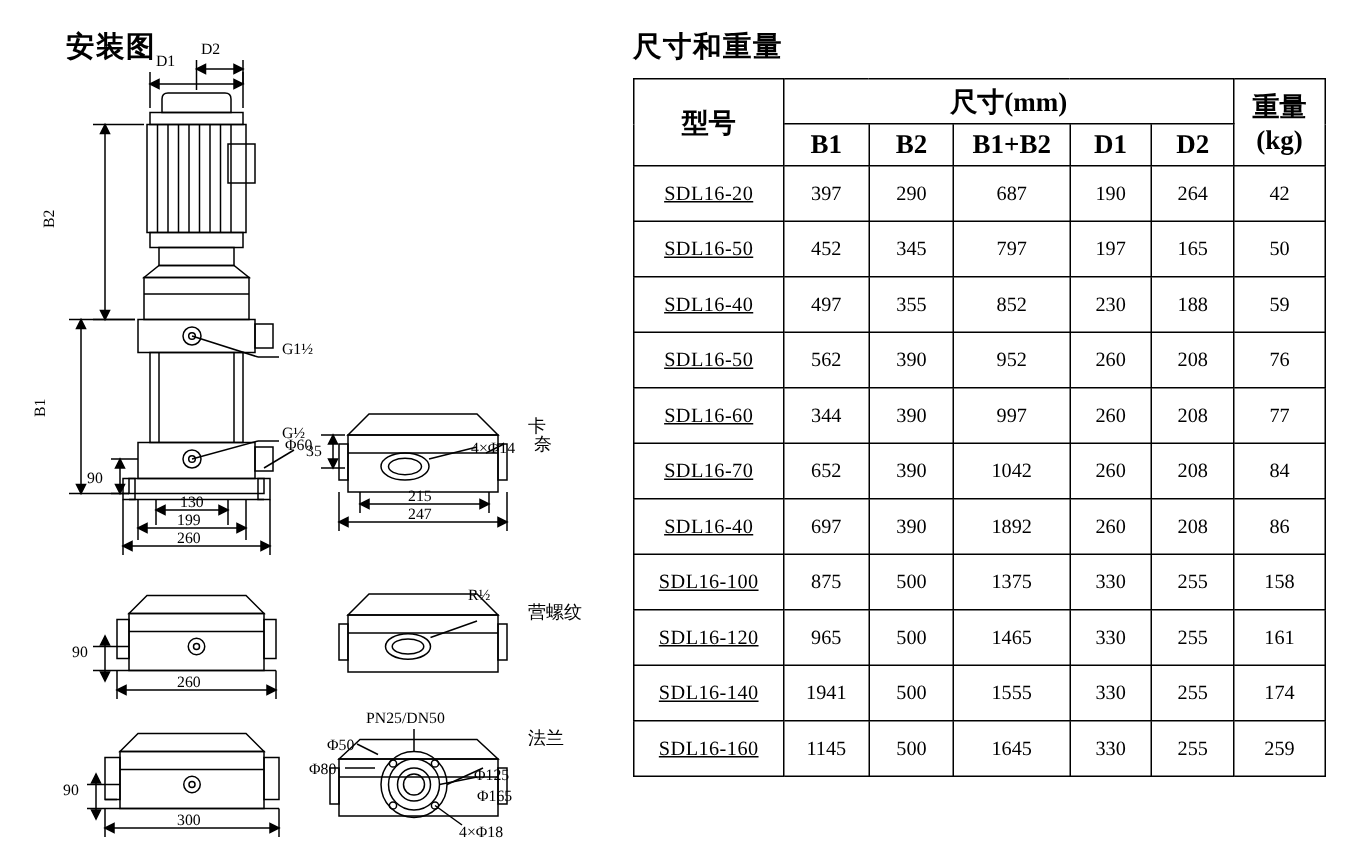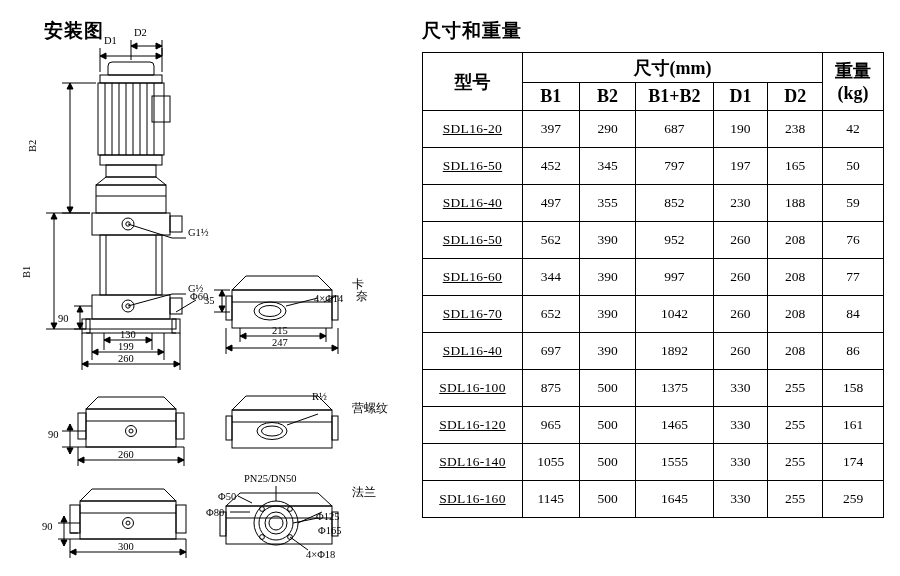--- a/index.html
+++ b/index.html
@@ -354,21 +354,21 @@
           <th>D2</th>
         </tr>
       </thead>
       <tbody id="table-body">
           <tr>
             <td class="model">SDL16-20</td>
             <td>397</td>
             <td>290</td>
             <td>687</td>
             <td>190</td>
-            <td>238</td>
+            <td>264</td>
             <td>42</td>
           </tr>
           <tr>
             <td class="model">SDL16-50</td>
             <td>452</td>
             <td>345</td>
             <td>797</td>
             <td>197</td>
             <td>165</td>
             <td>50</td>
@@ -431,21 +431,21 @@
             <td class="model">SDL16-120</td>
             <td>965</td>
             <td>500</td>
             <td>1465</td>
             <td>330</td>
             <td>255</td>
             <td>161</td>
           </tr>
           <tr>
             <td class="model">SDL16-140</td>
-            <td>1055</td>
+            <td>1941</td>
             <td>500</td>
             <td>1555</td>
             <td>330</td>
             <td>255</td>
             <td>174</td>
           </tr>
           <tr>
             <td class="model">SDL16-160</td>
             <td>1145</td>
             <td>500</td>

